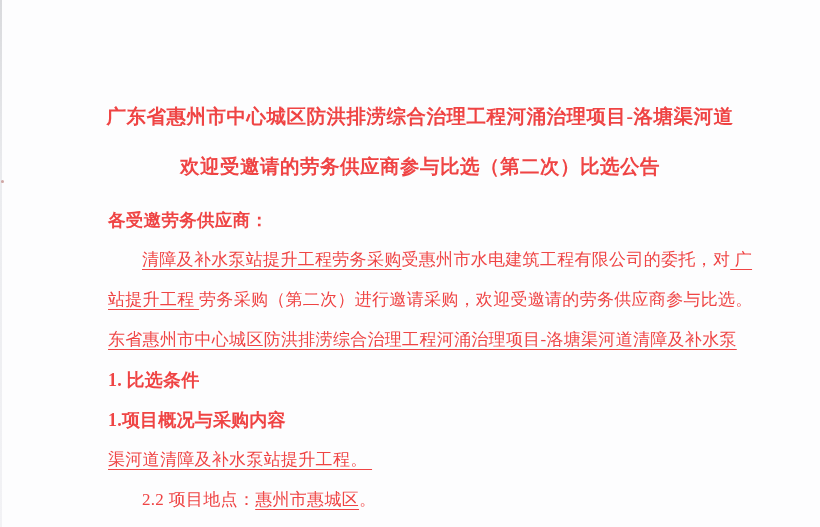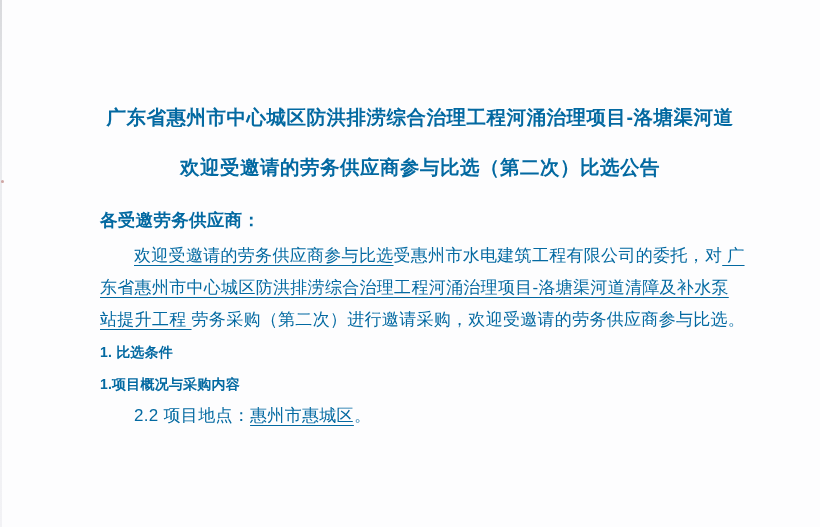--- a/index.html
+++ b/index.html
@@ -6,22 +6,22 @@
     margin: 0;
     padding: 0;
     background: #ffffff;
   }
   .page {
     position: relative;
     width: 820px;
     height: 527px;
     background: #fdfdfe;
     overflow: hidden;
-    font-family: Liberation Sans, sans-serif;
-    color: #0369a1;
+    font-family: Liberation Serif, serif;
+    color: #ef4444;
   }
   .scan-edge-line {
     position: absolute;
     left: 0; top: 0;
     width: 2px; height: 100%;
     background: linear-gradient(180deg, #d9dadd 0%, #ebecef 35%, #f2f2f5 100%);
     pointer-events: none;
   }
   .scan-speck {
     position: absolute;
@@ -51,30 +51,30 @@
   }
   .body-block {
     margin-top: 12px;
     font-size: 17px;
     letter-spacing: 0.3px;
   }
   .line {
     height: 32px;
     line-height: 32px;
     white-space: nowrap;
-    margin: 0;
+    margin: 8px;
   }
   .indent { padding-left: 34px; }
   .bold { font-weight: bold; }
   .salutation {
     font-size: 17.5px;
     margin-bottom: 4px;
   }
   .heading {
-    font-size: 14px;
+    font-size: 18px;
     letter-spacing: 0.2px;
   }
   .u {
     text-decoration: underline;
     text-underline-offset: 3.5px;
     text-decoration-thickness: 1px;
   }
 </style>
 </head>
 <body>
@@ -87,30 +87,31 @@
 
     <h1 class="title">
       <span class="tline">广东省惠州市中心城区防洪排涝综合治理工程河涌治理项目-洛塘渠河道</span>
       <span class="tline">欢迎受邀请的劳务供应商参与比选（第二次）比选公告</span>
     </h1>
 
     <div class="body-block">
 
       <p class="line bold salutation">各受邀劳务供应商：</p>
 
-      <p class="line indent"><span class="u">欢迎受邀请的劳务供应商参与比选</span><span>受惠州市水电建筑工程有限公司的委托，对</span><span class="u">&nbsp;广</span></p>
+      <p class="line indent"><span class="u">清障及补水泵站提升工程劳务采购</span><span>受惠州市水电建筑工程有限公司的委托，对</span><span class="u">&nbsp;广</span></p>
+
+      <p class="line"><span class="u">站提升工程&nbsp;</span><span>劳务采购（第二次）进行邀请采购，欢迎受邀请的劳务供应商参与比选。</span></p>
 
       <p class="line"><span class="u">东省惠州市中心城区防洪排涝综合治理工程河涌治理项目-洛塘渠河道清障及补水泵</span></p>
-
-      <p class="line"><span class="u">站提升工程&nbsp;</span><span>劳务采购（第二次）进行邀请采购，欢迎受邀请的劳务供应商参与比选。</span></p>
 
       <p class="line bold heading">1.&nbsp;比选条件</p>
 
 
       <p class="line bold heading">1.项目概况与采购内容</p>
 
 
+      <p class="line"><span class="u">渠河道清障及补水泵站提升工程。&nbsp;</span></p>
 
       <p class="line indent"><span>2.2 项目地点：</span><span class="u">惠州市惠城区</span><span>。</span></p>
 
     </div>
   </div>
 </div>
 
 </body></html>

